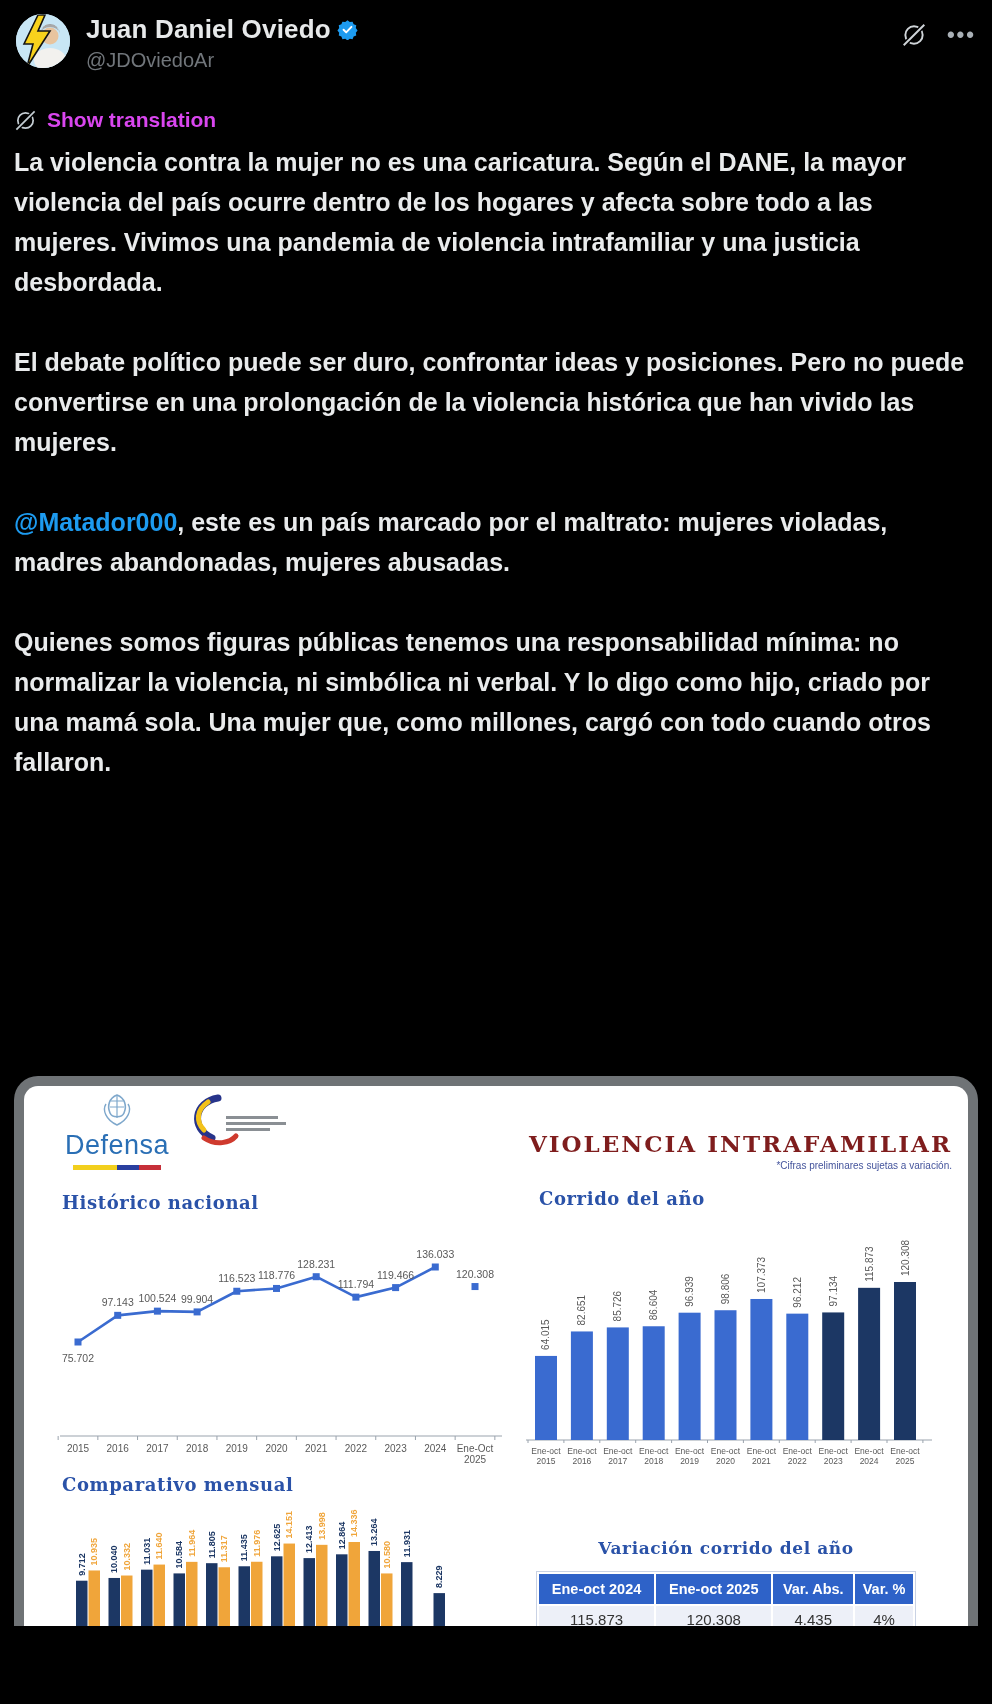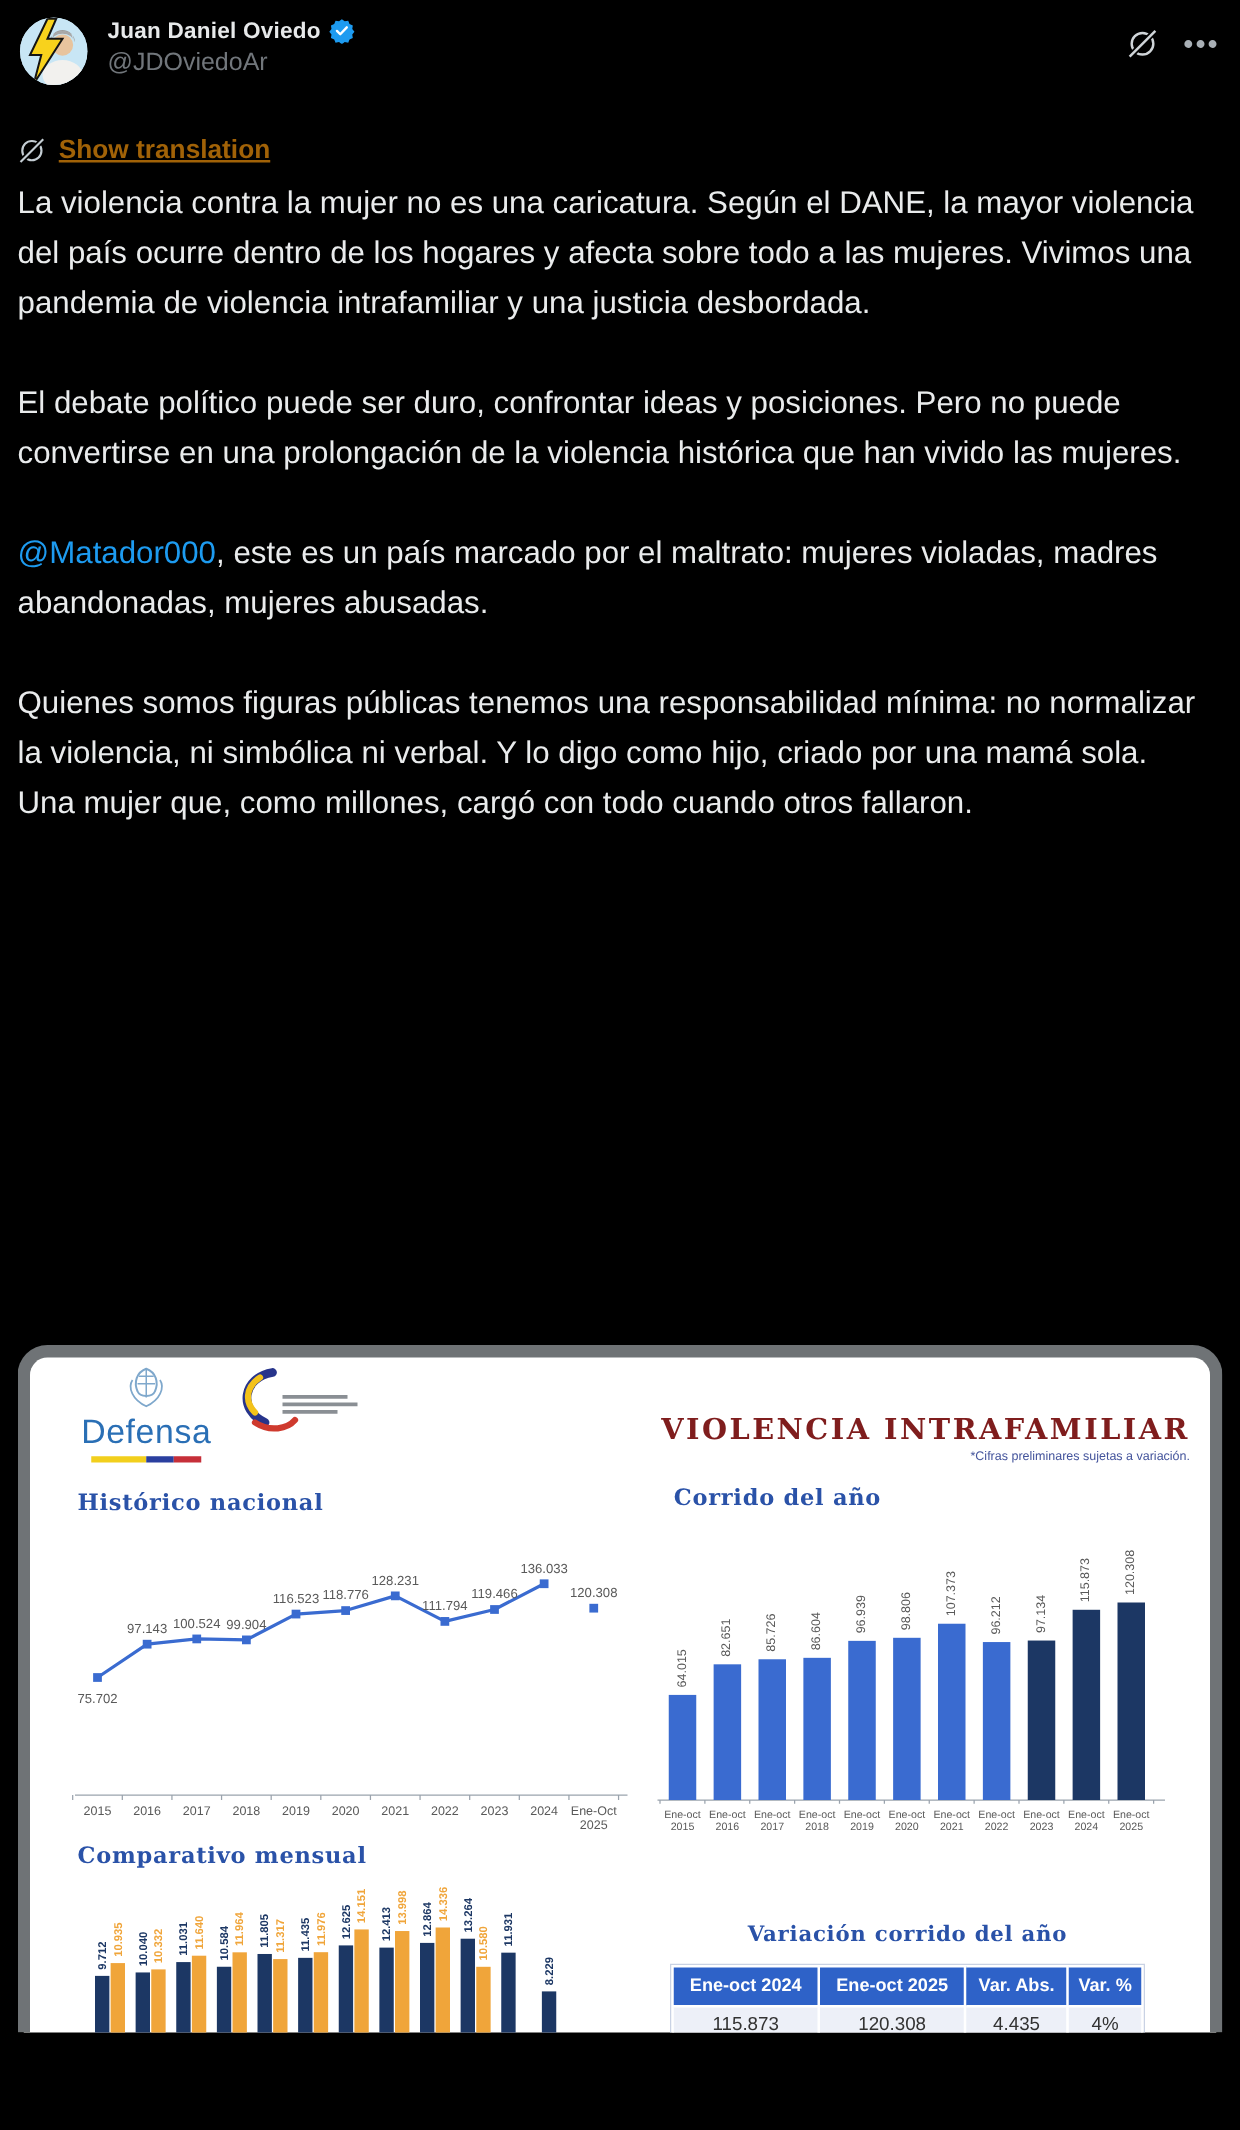--- a/index.html
+++ b/index.html
@@ -9,30 +9,30 @@
     overflow:hidden; font-family:"Liberation Sans", sans-serif; margin:0 auto;
   }
   
   .tweet-header { position:absolute; top:14px; left:16px; right:16px; display:flex; align-items:flex-start; }
   .avatar {
     width:54px; height:54px; border-radius:50%; background:#c8e6f5; overflow:hidden;
     flex:0 0 54px; cursor:pointer; position:relative;
   }
   .name-block { margin-left:16px; flex:1; }
   .name-row { display:flex; align-items:center; gap:6px; }
-  .display-name { color:#e7e9ea; font-size:18px; font-weight:700; letter-spacing:0.2px; }
+  .display-name { color:#e7e9ea; font-size:26px; font-weight:700; letter-spacing:0.2px; }
   .handle { color:#71767b; font-size:20px; margin-top:4px; }
   .header-actions { display:flex; align-items:center; gap:20px; padding-top:8px; }
   .more-glyph { color:#a9b0b6; font-size:22px; font-weight:700; letter-spacing:2px; line-height:10px; cursor:pointer; }
   
   .show-translation { position:absolute; top:108px; left:14px; display:flex; align-items:center; gap:10px; cursor:pointer; }
-  .show-translation span { color:#a16207; font-size:21px; font-weight:600;text-decoration:underline; }
+  .show-translation span { color:#d946ef; font-size:21px; font-weight:600; }
   
   .tweet-text { position:absolute; top:142px; left:14px; width:956px; color:#e9ebec; font-size:25px; line-height:40px; }
-  .tweet-text p { margin-bottom:40px; }
+  .tweet-text p { margin-bottom:40px;font-weight:bold; }
   .mention { color:#1d9bf0; cursor:pointer; }
   
   .media-card {
     position:absolute; top:1076px; left:14px; width:964px; height:550px;
     background:#ffffff; border:10px solid #6f7376; border-bottom:none;
     border-radius:24px 24px 0 0; overflow:hidden; cursor:pointer;
   }
   .card-inner { position:relative; width:944px; height:618px; }
   .logo-defensa { position:absolute; left:38px; top:6px; width:110px; text-align:center; }
   .logo-defensa .crest { display:block; margin:0 auto; }

